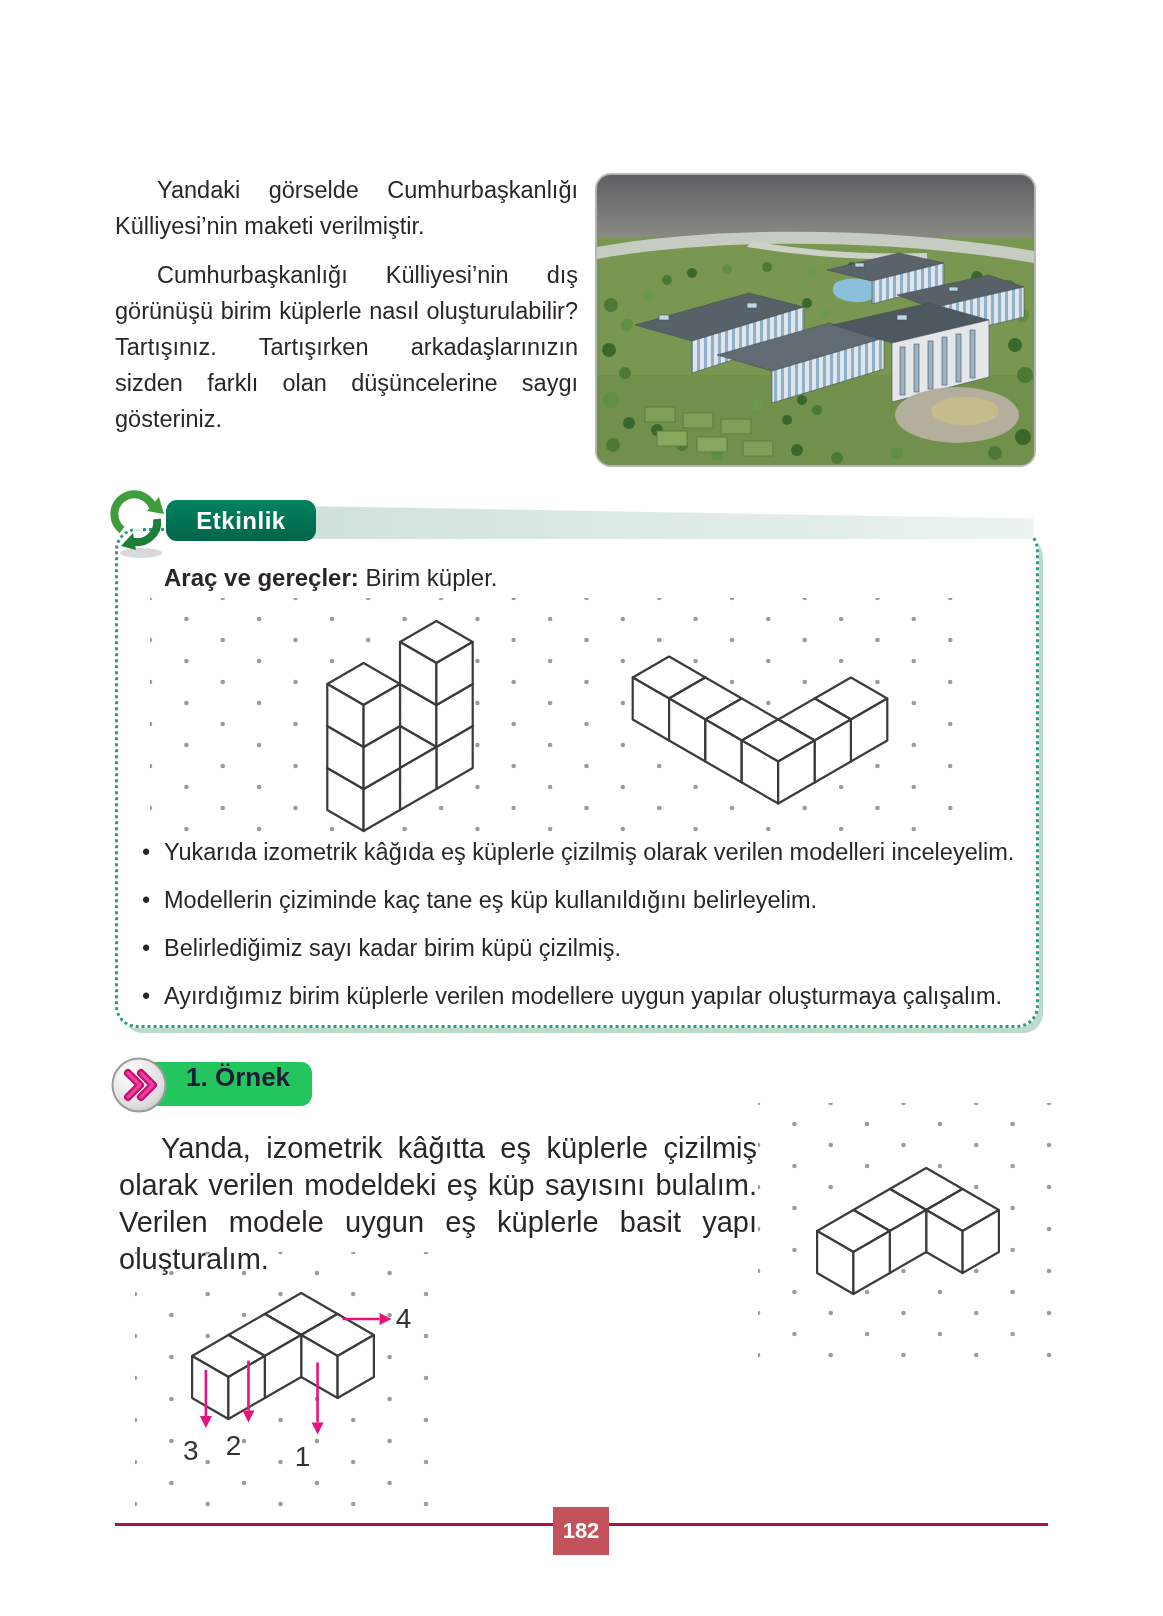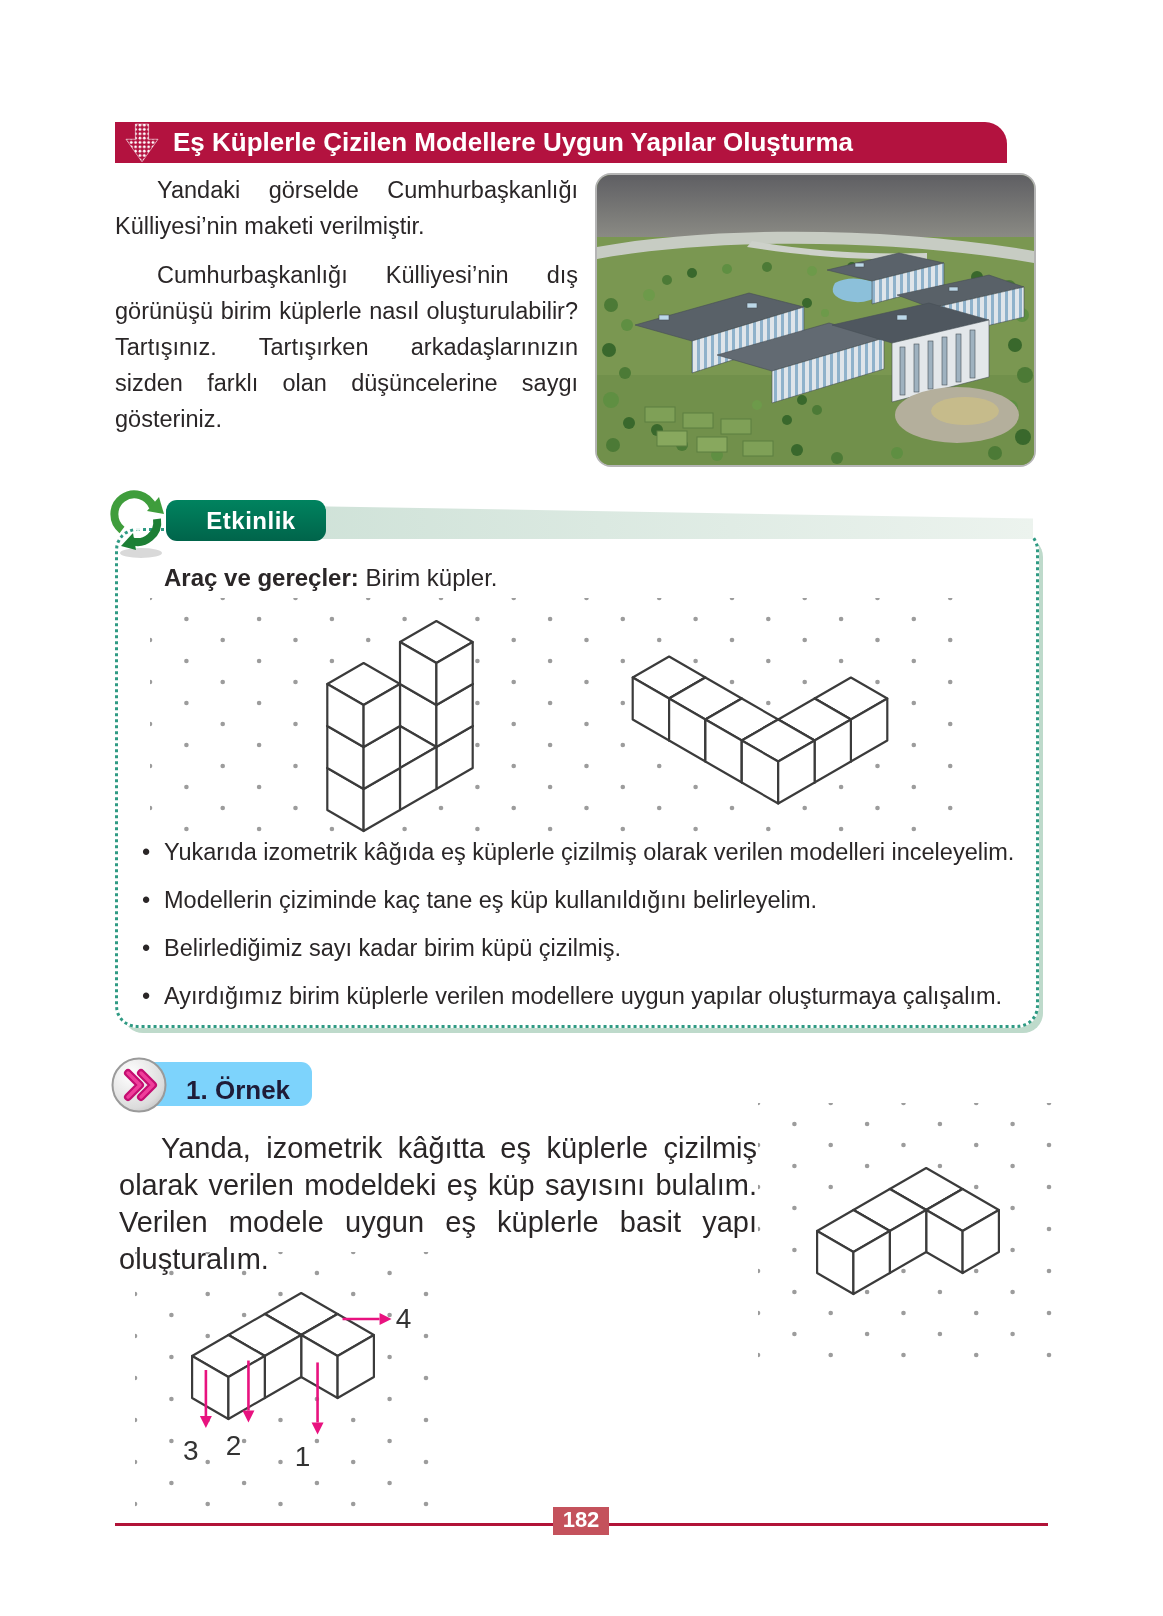--- a/index.html
+++ b/index.html
@@ -23,65 +23,54 @@
 
   
   .activity-box{position:absolute;left:115px;top:528px;width:918px;height:494px;
                 border:3px dotted #2f9a83;border-radius:22px;
                 box-shadow:6px 7px 0 -2px #bedacb;background:#ffffff;}
   .activity-wedge{position:absolute;left:300px;top:506px;width:733px;height:33px;
                   background:linear-gradient(90deg,#cfe2d8,#ecf3ee);
                   clip-path:polygon(0 0,100% 38%,100% 100%,0 100%);}
   .activity-tab{position:absolute;left:166px;top:500px;width:150px;height:41px;
                 background:linear-gradient(#00835f,#00644a);border-radius:11px;
-                display:flex;align-items:center;justify-content:center;padding-left:10px;}
+                display:flex;align-items:center;justify-content:center;}
   .activity-tab span{color:#ffffff;font-weight:bold;font-size:24px;letter-spacing:.5px;}
   .recycle{position:absolute;left:108px;top:490px;}
   .materials{position:absolute;left:164px;top:564px;font-size:24px;}
   .materials b{font-weight:bold;}
   .fig-strip{position:absolute;left:150px;top:598px;}
   .bullets{position:absolute;left:142px;top:836px;width:884px;list-style:none;margin:0;padding:0;}
   .bullets li{position:relative;font-size:23.5px;line-height:32px;margin-bottom:16px;padding-left:22px;}
   .bullets li::before{content:"\2022";position:absolute;left:0;top:0;font-size:23.5px;color:#2a2627;}
 
   
-  .ornek-tab{position:absolute;left:140px;top:1062px;width:172px;height:44px;background:#7dd3fc;
-             border-radius:11px;display:flex;align-items:flex-end;}
+  .ornek-tab{position:absolute;left:140px;top:1062px;width:172px;height:44px;background:#22c55e;
+             border-radius:11px;display:flex;align-items:flex-start;}
   .ornek-tab span{font-size:26px;font-weight:bold;color:#1f1c38;margin-left:46px;white-space:nowrap;}
   .ornek-icon{position:absolute;left:110px;top:1056px;}
   .example-text{position:absolute;left:115px;top:1126px;width:646px;}
   .example-text p{margin:4px;font-size:29px;line-height:37px;text-align:justify;text-indent:42px;}
   .fig-example{position:absolute;left:758px;top:1103px;}
   .fig-annotated{position:absolute;left:135px;top:1252px;}
   .result-text{position:absolute;left:405px;top:1322px;width:362px;font-size:23.5px;line-height:40px;}
   .result-line1{display:block;text-indent:42px;}
   .result-line2{display:block;}
 
   
   .footer-line{position:absolute;left:115px;top:1523px;width:933px;height:3px;background:#b11338;}
-  .footer-badge{position:absolute;left:553px;top:1507px;width:56px;height:28px;background:#c4525c;
-                display:flex;align-items:flex-start;justify-content:center;}
+  .footer-badge{position:absolute;left:553px;top:1507px;width:56px;height:48px;background:#c4525c;
+                display:flex;align-items:center;justify-content:center;}
   .footer-badge span{color:#ffffff;font-size:22px;font-weight:bold;}
 </style>
 </head>
 <body>
 
 <div class="page">
 
-  <div class="banner">
-    <svg class="banner-icon" width="34" height="40" viewBox="0 0 36 42">
-      <defs>
-        <pattern id="ht" width="4.6" height="4.6" patternUnits="userSpaceOnUse">
-          <circle cx="2" cy="2" r="1.45" fill="#ffffff"></circle>
-        </pattern>
-      </defs>
-      <path d="M11 1 H25 V17 H35 L18 41 L1 17 H11 Z" fill="url(#ht)" stroke="#ffffff" stroke-opacity=".55" stroke-width="1"></path>
-    </svg>
-    <span class="banner-title">Eş Küplerle Çizilen Modellere Uygun Yapılar Oluşturma</span>
-  </div>
 
   <div class="intro">
     <p>Yandaki görselde Cumhurbaşkanlığı Külliyesi’nin maketi verilmiştir.</p>
     <p>Cumhurbaşkanlığı Külliyesi’nin dış görünüşü birim küplerle nasıl oluşturulabilir? Tartışınız. Tartışırken arkadaşlarınızın sizden farklı olan düşüncelerine saygı gösteriniz.</p>
   </div>
 
   <div class="photo">
     <svg viewBox="0 0 437 290" preserveAspectRatio="none">
       <defs>
         <linearGradient id="gsky" x1="0" y1="0" x2="0" y2="1">

